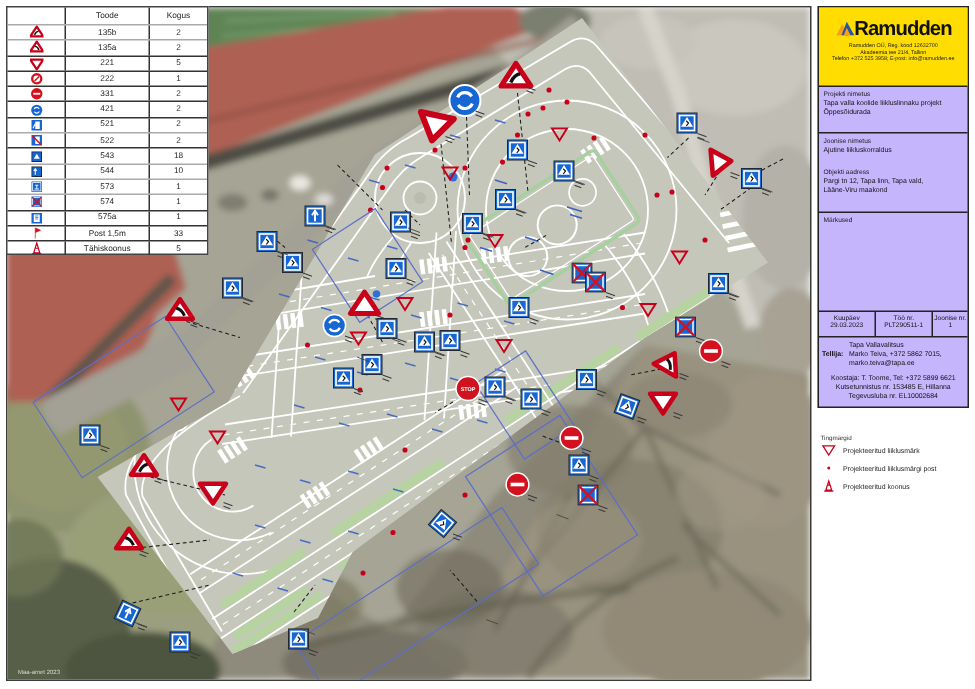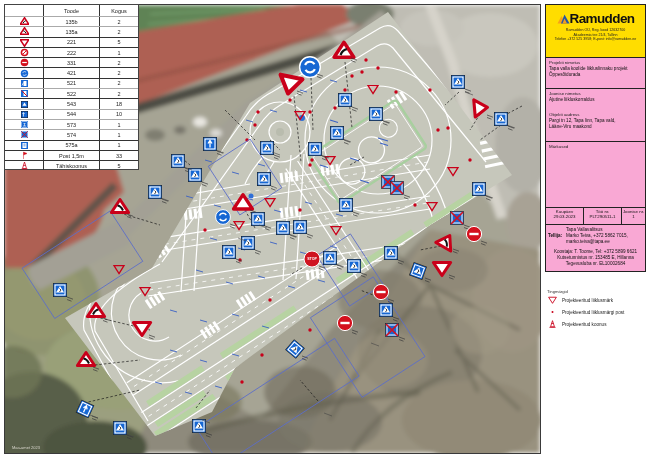--- a/index.html
+++ b/index.html
@@ -5,21 +5,21 @@
 html,body{margin:0;padding:0;background:#fff;font-family:"Liberation Sans",sans-serif;}
 #page{position:relative;width:650px;height:459px;background:#fff;overflow:hidden;}
 #map{position:absolute;left:4px;top:4px;width:537px;height:450px;border:1px solid #3a3a3a;box-sizing:border-box;}
 #signtable{position:absolute;left:4px;top:4px;width:135px;height:166px;background:#fff;border:1px solid #444;box-sizing:border-box;font-size:5.5px;color:#222;}
 #signtable .row{display:flex;border-top:0.5px solid #aaa;height:10.3px;align-items:center;box-sizing:border-box;}
 #signtable .row.hd{border-top:none;height:11px;box-sizing:border-box;}
 #signtable .row.grp{border-top:1px solid #333;}
 #signtable .c1{width:39px;display:flex;justify-content:center;align-items:center;border-right:1px solid #333;height:100%;box-sizing:border-box;}
 #signtable .c2{width:56px;text-align:center;border-right:1px solid #333;height:100%;display:flex;align-items:center;justify-content:center;box-sizing:border-box;}
 #signtable .c3{width:38px;text-align:center;height:100%;display:flex;align-items:center;justify-content:center;}
-#titleblock{position:absolute;left:545px;top:4px;width:101px;height:268px;border:1px solid #222;background:#f9a8d4;box-sizing:border-box;}
+#titleblock{position:absolute;left:545px;top:4px;width:101px;height:268px;border:1px solid #222;background:#c4b5fd;box-sizing:border-box;}
 #logo{height:52px;background:#fd0;border-bottom:1px solid #222;text-align:center;overflow:hidden;}
 #logo .brand{margin-top:7px;font-weight:bold;font-size:13.5px;color:#111;letter-spacing:-0.6px;line-height:13px;}
 #logo .addr{font-size:3.6px;color:#222;line-height:4.6px;margin-top:3px;}
 .tb-sec{padding:2px 3px;font-size:4.6px;color:#111;line-height:6px;box-sizing:border-box;}
 .tb-lab{font-size:4.4px;color:#222;}
 #legend{position:absolute;left:547px;top:289px;width:100px;font-size:4.6px;color:#222;}
 #legend .lrow{display:flex;align-items:center;height:12px;}
 #legend .lrow svg{margin-right:4px;}
 </style>
 </head>

